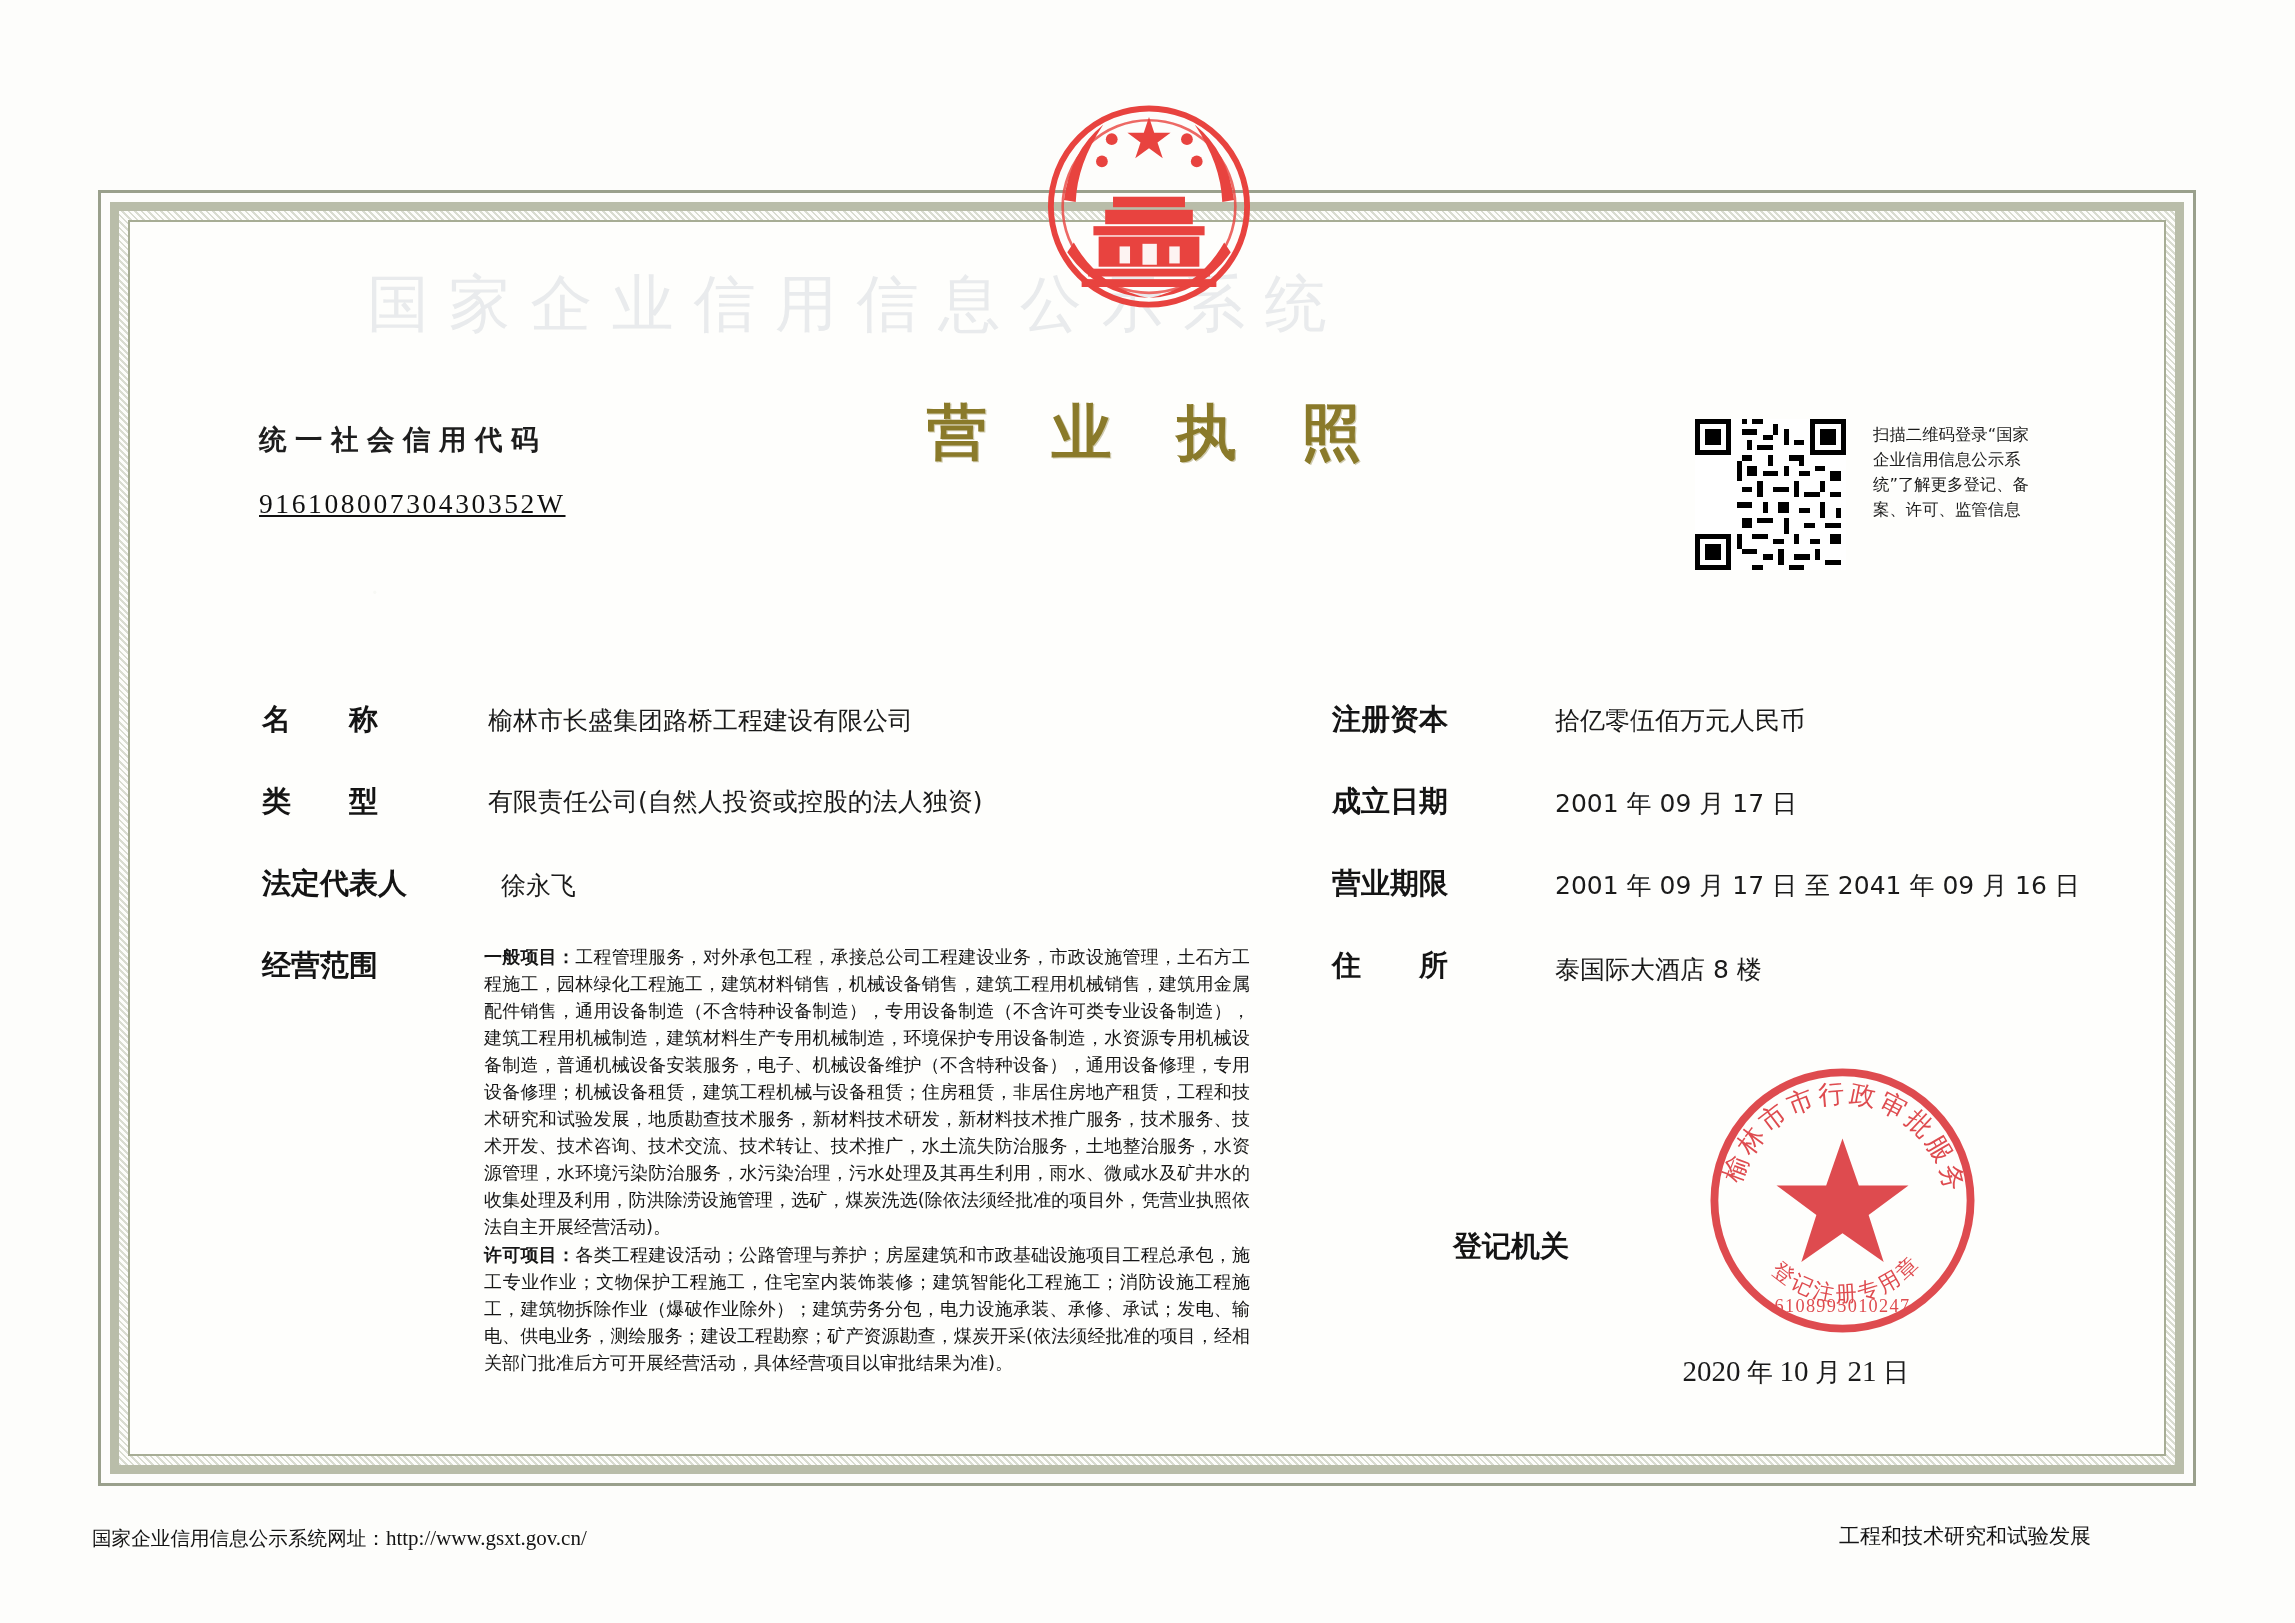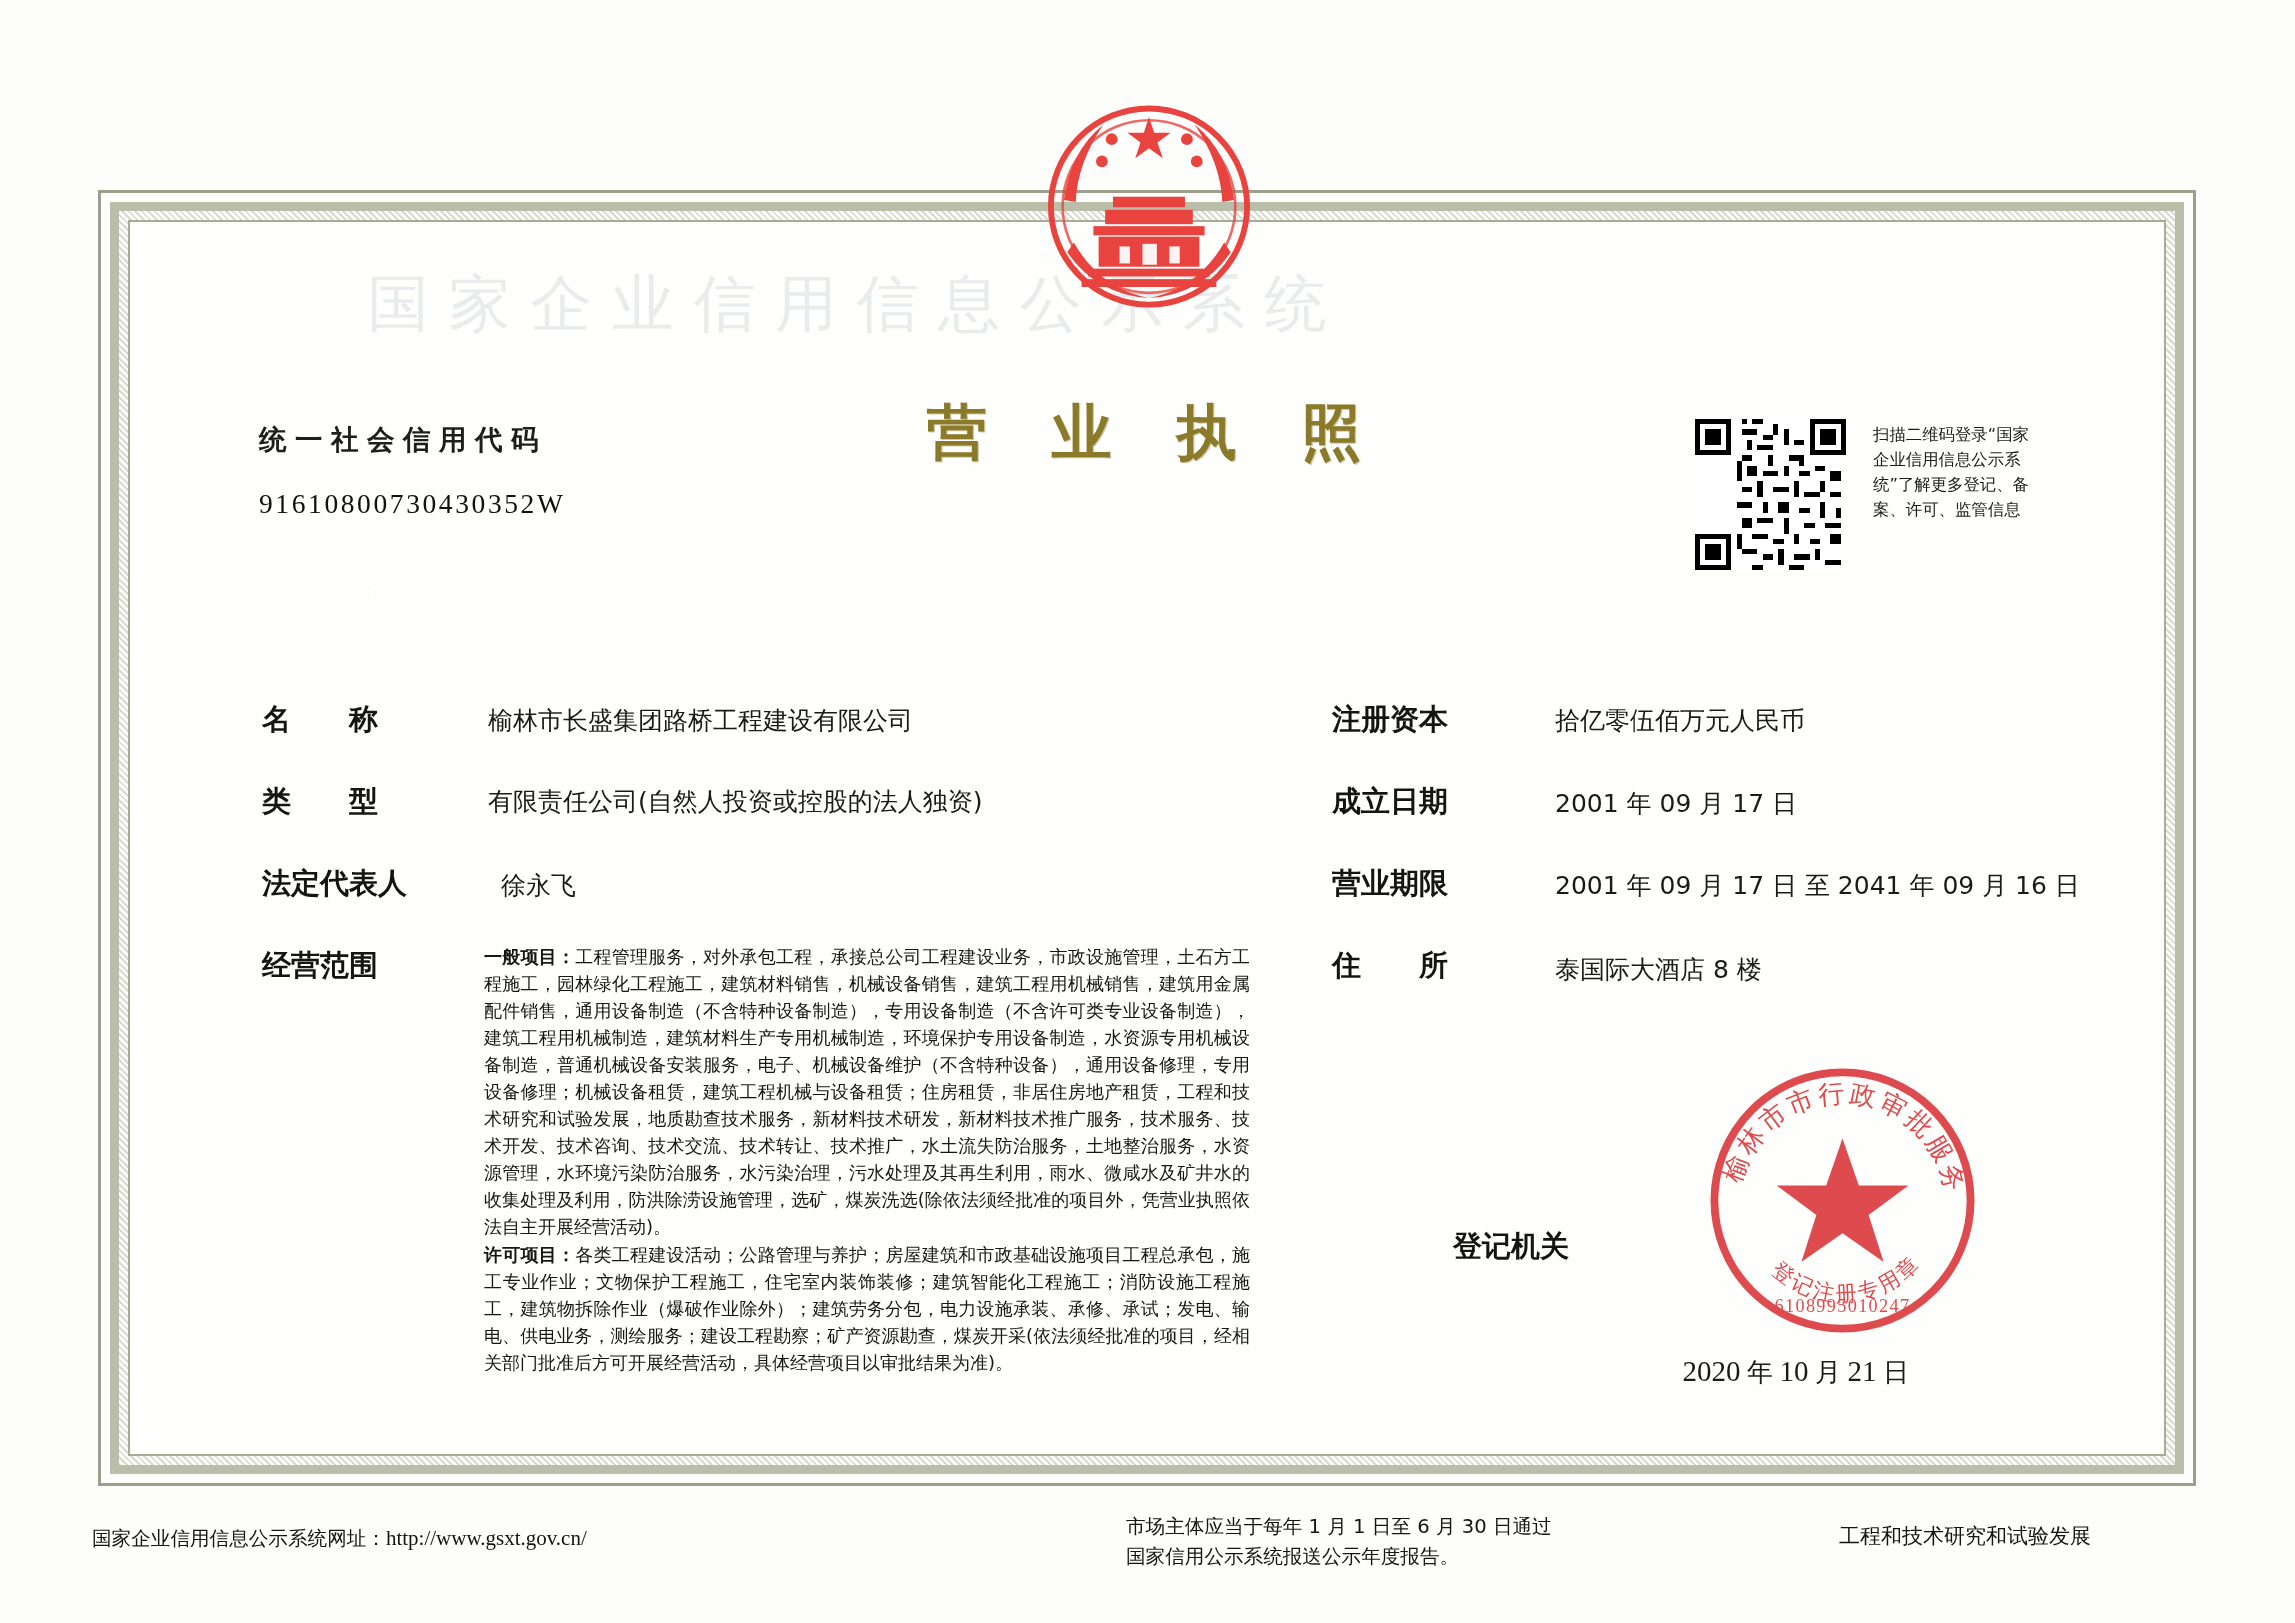--- a/index.html
+++ b/index.html
@@ -130,20 +130,21 @@
     font-family: "DejaVu Sans", sans-serif;
   }
   .code-value {
     position: absolute;
     left: 259px;
     top: 488px;
     font-size: 27.5px;
     letter-spacing: 2.6px;
     color: #111;
     font-family: "Liberation Serif", serif;
+    text-decoration: underline;
   }
 
   
   .qr {
     position: absolute;
     left: 1695px;
     top: 419px;
     width: 151px;
     height: 151px;
     background: #fff;
@@ -452,20 +453,16 @@
     </svg>
   </div>
 
   <div class="date-line">
     <span class="num">2020</span><span>年</span><span class="num">10</span><span>月</span><span class="num">21</span><span>日</span>
   </div>
 
   <div class="footer-left">
     <span>国家企业信用信息公示系统网址：</span><span class="url">http://www.gsxt.gov.cn/</span>
   </div>
-  <div class="footer-center">
-    <div>市场主体应当于每年 1 月 1 日至 6 月 30 日通过</div>
-    <div>国家信用公示系统报送公示年度报告。</div>
-  </div>
   <div class="footer-right">工程和技术研究和试验发展</div>
 
 </div>
 
 
 </body></html>

